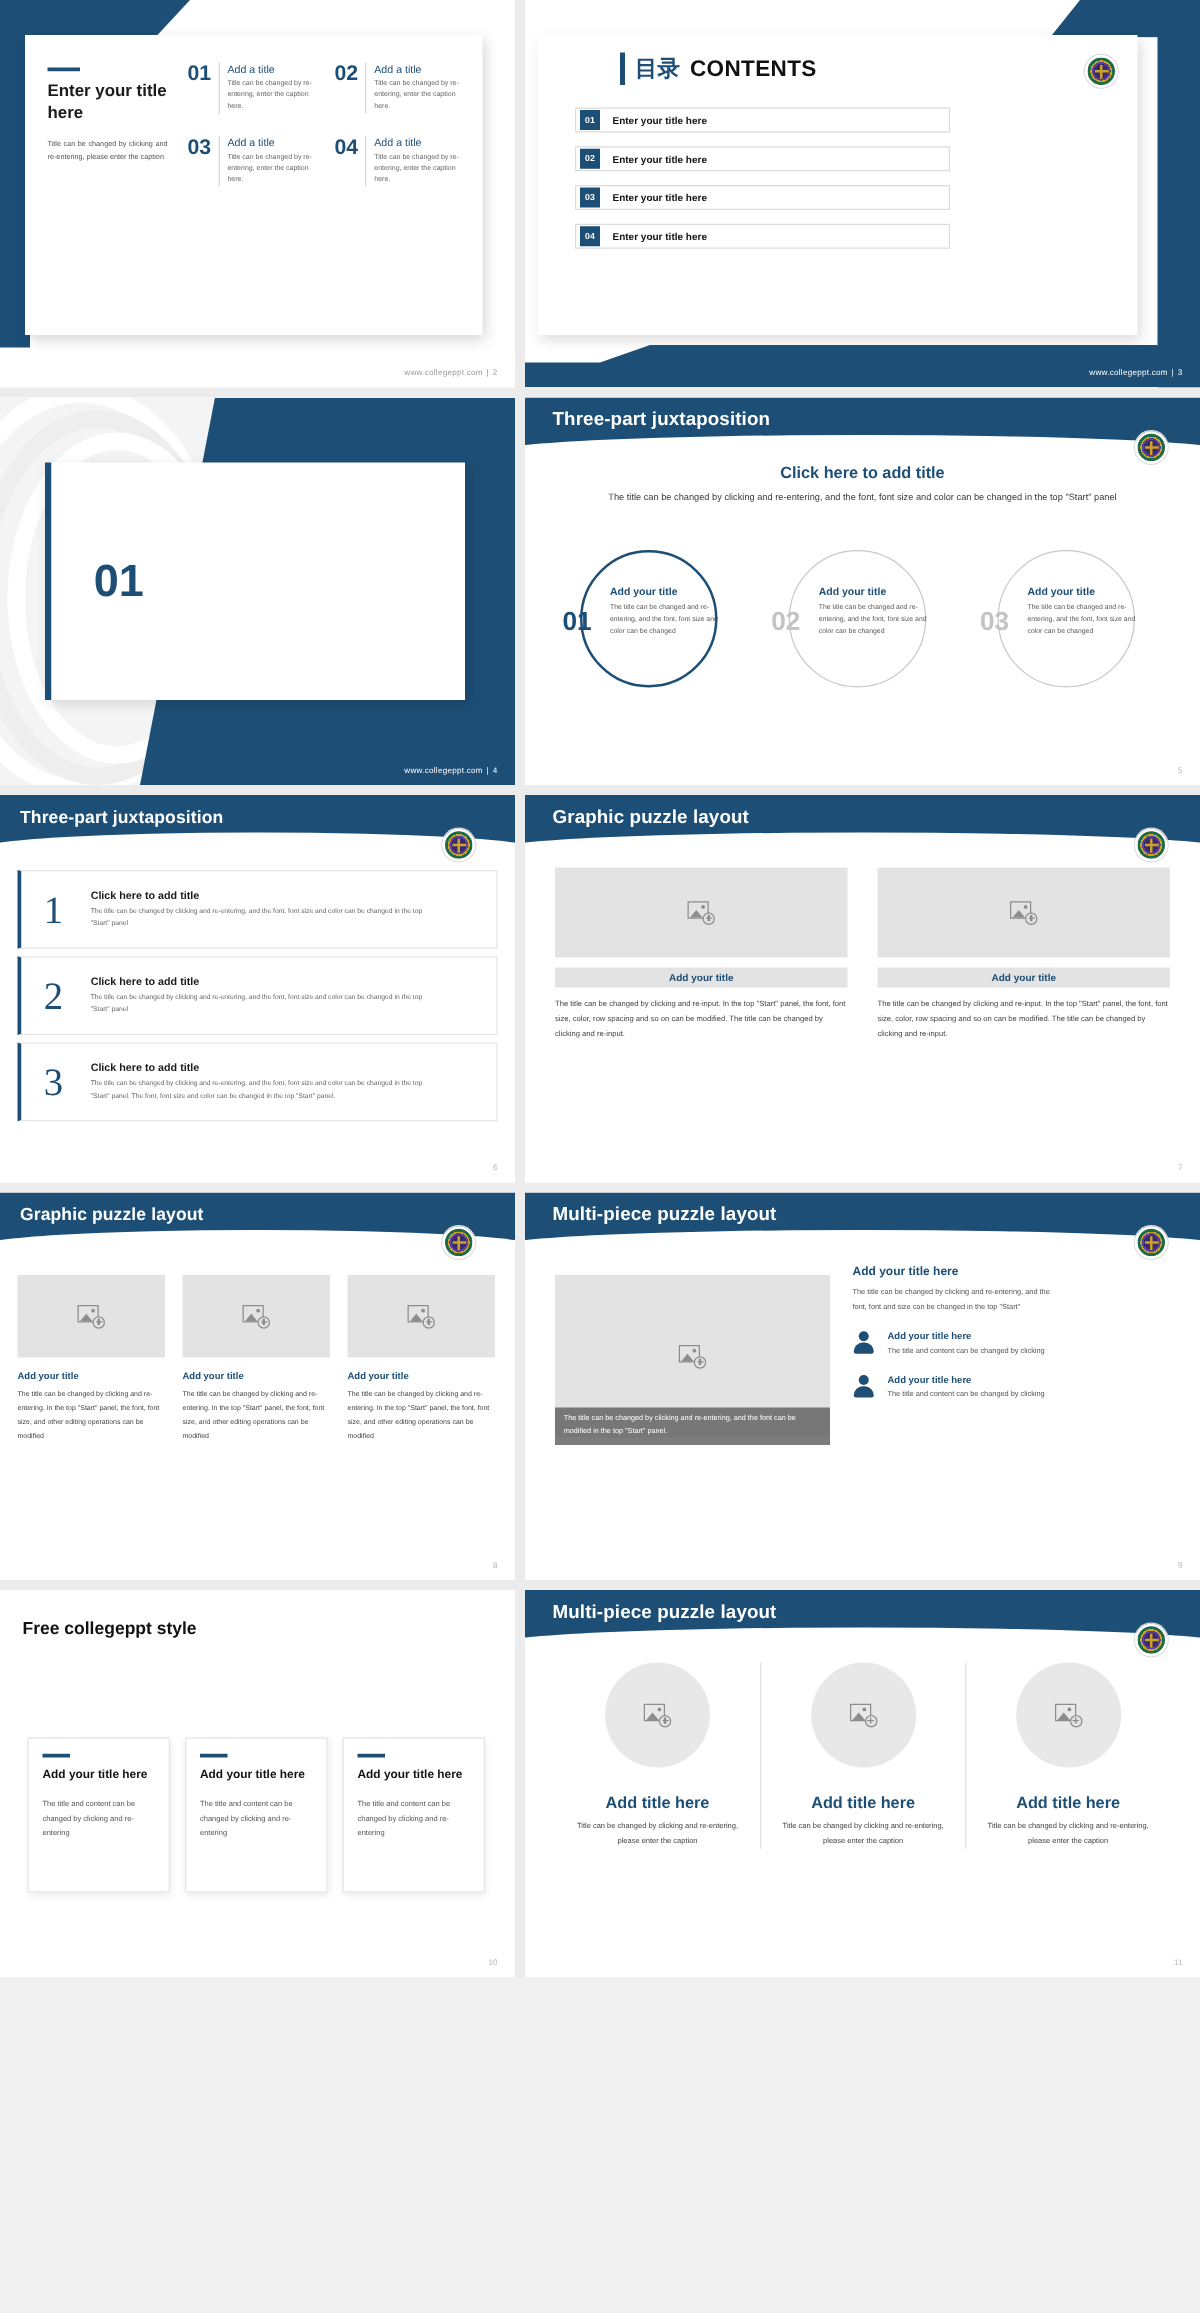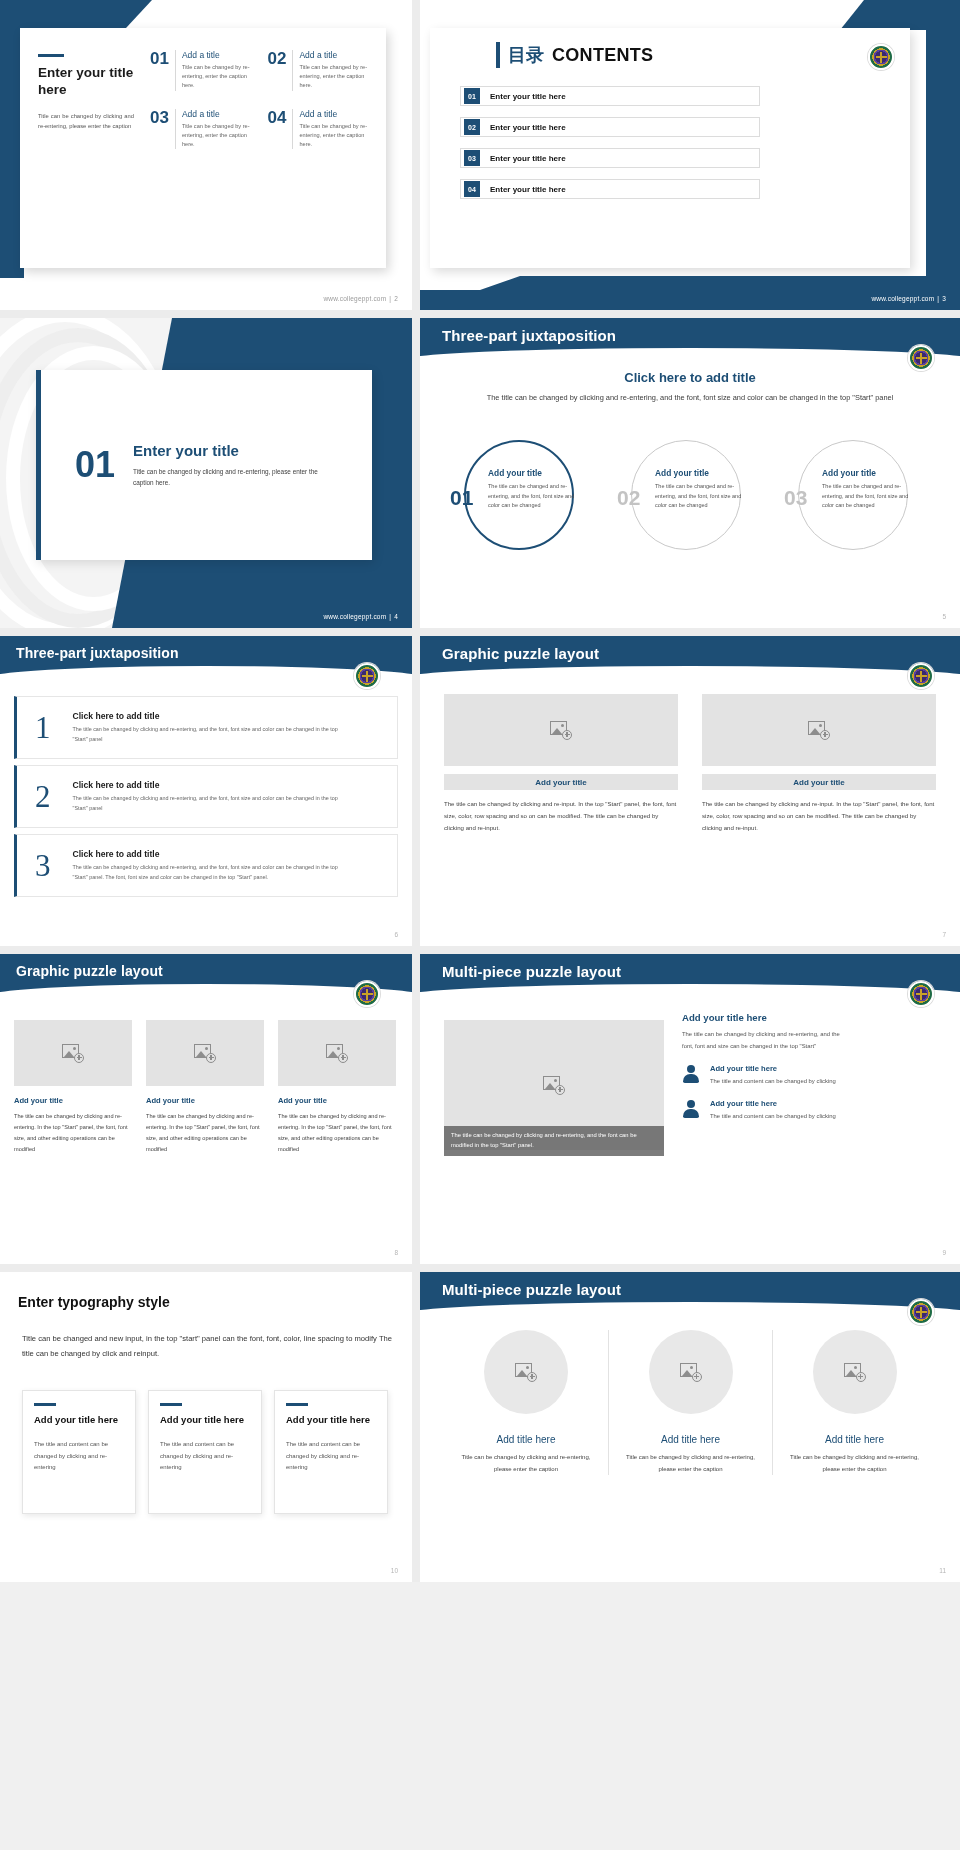--- a/index.html
+++ b/index.html
@@ -248,21 +248,21 @@
   .s10-d { margin-top: 12px; font-size: 6px; color:#555; line-height: 1.95; }
 
   
   .s11-cols { position:absolute; left: 24px; top: 58px; width: 492px; display:flex; }
   .s11-col { width: 164px; position:relative; text-align:center; }
   .s11-col + .s11-col { border-left: 1px solid #e2e2e2; }
   .s11-circ {
     width: 84px; height: 84px; border-radius: 50%; background:#e8e8e8;
     margin: 0 auto; display:flex; align-items:center; justify-content:center;
   }
-  .s11-t { margin-top: 20px; font-size: 10px; font-weight:normal; color:#1d4e75; }
+  .s11-t { margin-top: 20px; font-size: 13px; font-weight:bold; color:#1d4e75; }
   .s11-d { margin-top: 7px; font-size: 6px; color:#444; line-height: 1.95; padding: 0 16px; }
 </style>
 </head>
 <body>
 
 <div class="grid">
 
   <div class="slide s-left">
     <div class="s2-bg"></div>
     <div class="s2-navyblock"></div>
@@ -347,24 +347,20 @@
   <div class="slide s-left">
     <div class="s4-root">
       <div class="s4-arcs">
         <div class="s4-arc s4-a1"></div>
         <div class="s4-arc s4-a2"></div>
         <div class="s4-arc s4-a3"></div>
       </div>
       <div class="s4-navy"></div>
       <div class="s4-card">
         <div class="s4-num">01</div>
-        <div>
-          <div class="s4-t">Enter your title</div>
-          <div class="s4-d">Title can be changed by clicking and re-entering, please enter the caption here.</div>
-        </div>
       </div>
     </div>
     <div class="footer on-navy">
       <span>www.collegeppt.com</span><span class="sep">|</span><span>4</span>
     </div>
   </div>
 
   <div class="slide s-right">
     <div class="hdr-band"></div>
     <div class="hdr-curve"></div>
@@ -547,22 +543,21 @@
         <div>
           <div class="s9-it">Add your title here</div>
           <div class="s9-id">The title and content can be changed by clicking</div>
         </div>
       </div>
     </div>
     <div class="pgnum">9</div>
   </div>
 
   <div class="slide s-left">
-    <div class="s10-title">Enter typography style</div>
-    <div class="s10-sub">Title can be changed and new input, in the top "start" panel can the font, font, color, line spacing to modify The title can be changed by click and reinput.</div>
+    <div class="s10-title">Free collegeppt style</div>
     <div class="s10-cards">
       <div class="s10-card">
         <div class="s10-dash"></div>
         <div class="s10-t">Add your title here</div>
         <div class="s10-d">The title and content can be changed by clicking and re-entering</div>
       </div>
       <div class="s10-card">
         <div class="s10-dash"></div>
         <div class="s10-t">Add your title here</div>
         <div class="s10-d">The title and content can be changed by clicking and re-entering</div>

